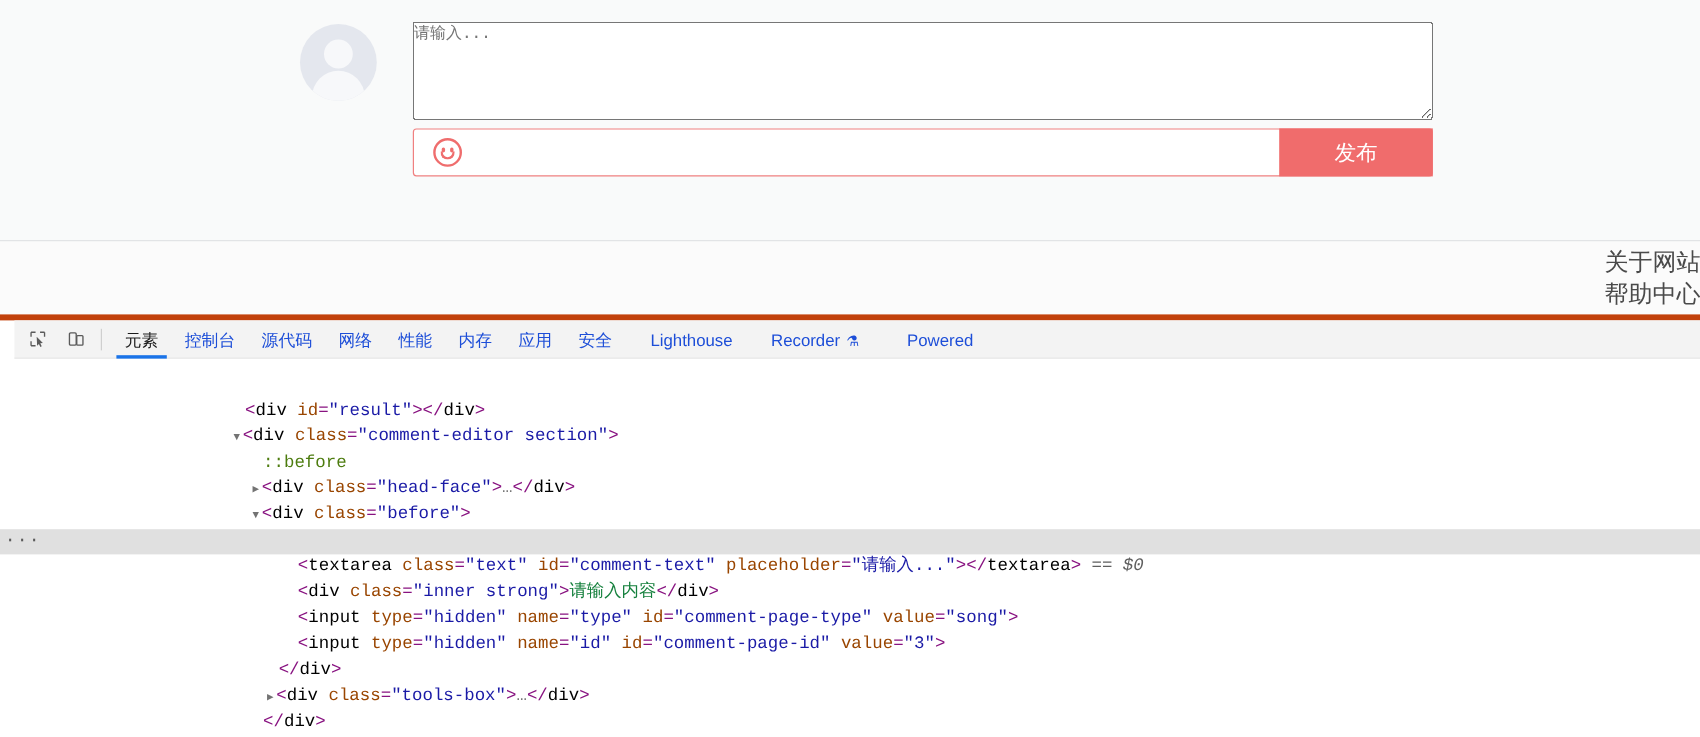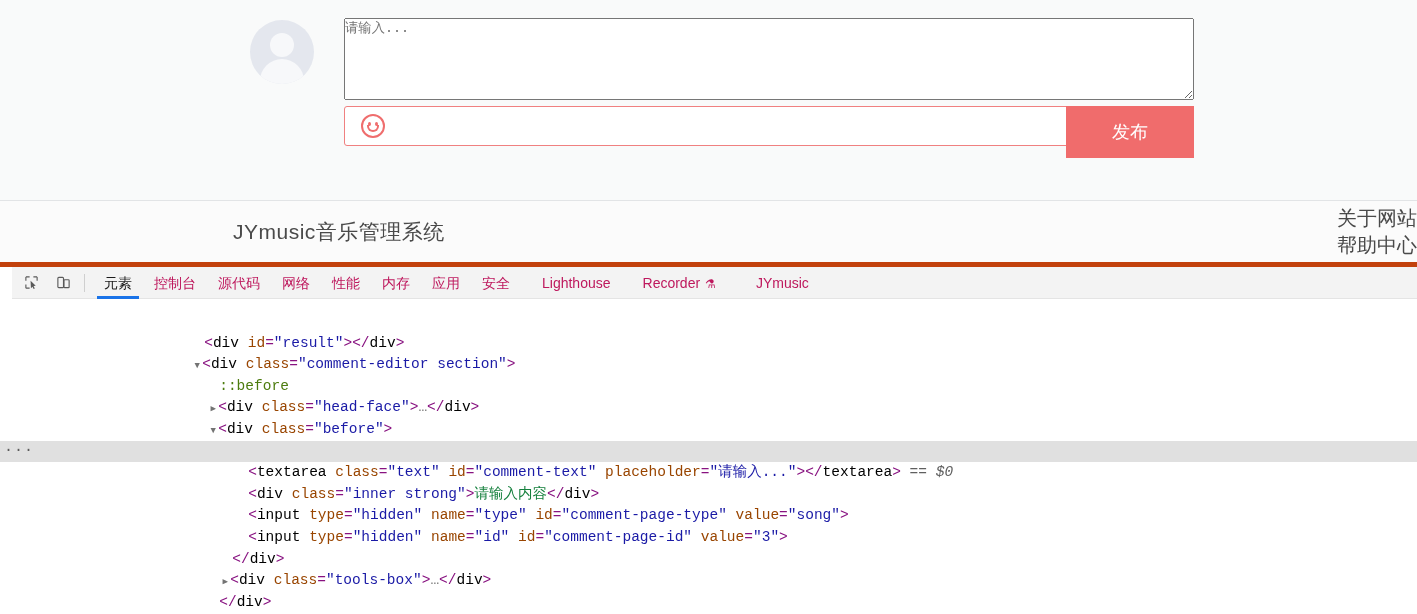--- a/index.html
+++ b/index.html
@@ -55,21 +55,21 @@
     background:#ef6d6d; top:6px;
   }
   .emoji-btn .eye.l { left:5px; }
   .emoji-btn .eye.r { right:5px; }
   .emoji-btn .mouth {
     position:absolute; left:4px; top:9px; width:12px; height:7px;
     border:2px solid #ef6d6d; border-top:0;
     border-radius:0 0 12px 12px;
   }
   .publish-btn {
-    position:absolute; right:-1px; top:-1px; width:128px; height:52px;
+    position:absolute; right:-1px; top:-1px; width:128px; height:40px;
     background:#f06c6c; color:#fff; border:0; cursor:pointer;
     font-size:18px; font-family:"Liberation Sans", sans-serif;
     display:flex; align-items:center; justify-content:center;
   }
 
   #page-footer-text {
     position:absolute; left:0; top:232px; width:1417px;
     font-size:24px; color:#f4f5f6; padding-left:2px; user-select:none;
   }
 
@@ -103,21 +103,21 @@
   }
   .dt-icon-btn {
     width:26px; height:24px; margin-left:6px; display:flex;
     align-items:center; justify-content:center; cursor:pointer; background:transparent; border:0;
   }
   .dt-sep { width:1px; height:18px; background:#cfcfcf; margin:0 8px; }
 
   .dt-tabs { display:flex; align-items:center; height:32px; }
   .dt-tab {
     padding:0 11px; height:32px; line-height:32px; font-size:14px;
-    color:#be185d; cursor:pointer; position:relative; white-space:nowrap;
+    color:#1d4ed8; cursor:pointer; position:relative; white-space:nowrap;
   }
   .dt-tab.active { color:#1a1a1a; }
   .dt-tab.active::after {
     content:""; position:absolute; left:4px; right:4px; bottom:0;
     height:3px; background:#1a73e8;
   }
   .dt-tab .flask { margin-left:5px; font-size:12px; }
 
   
   #dom-tree {
@@ -186,21 +186,20 @@
           <span class="eye l"></span>
           <span class="eye r"></span>
           <span class="mouth"></span>
         </div>
         <button class="publish-btn">发布</button>
       </div>
     </div>
   </div>
 
   <div id="site-header">
-    <div id="site-title">JYmusic音乐管理系统</div>
     <nav class="site-nav">
       <a href="#" class="nav-about">关于网站</a>
       <a href="#" class="nav-help">帮助中心</a>
     </nav>
   </div>
 </div>
 
 <div id="devtools">
 
   <div id="dt-toolbar">
@@ -222,21 +221,21 @@
       <div class="dt-tab active">元素</div>
       <div class="dt-tab">控制台</div>
       <div class="dt-tab">源代码</div>
       <div class="dt-tab">网络</div>
       <div class="dt-tab">性能</div>
       <div class="dt-tab">内存</div>
       <div class="dt-tab">应用</div>
       <div class="dt-tab">安全</div>
       <div class="dt-tab" style="margin-left:10px">Lighthouse</div>
       <div class="dt-tab" style="margin-left:10px"><span>Recorder</span><span class="flask">⚗</span></div>
-      <div class="dt-tab" style="margin-left:18px">JYmusic</div>
+      <div class="dt-tab" style="margin-left:18px">Powered</div>
     </div>
   </div>
 
   <div id="dom-tree">
 
     <div class="dom-row" style="height:12px;overflow:hidden">
       <span class="ind" style="width:152px"></span>
     </div>
 
     <div class="dom-row">

